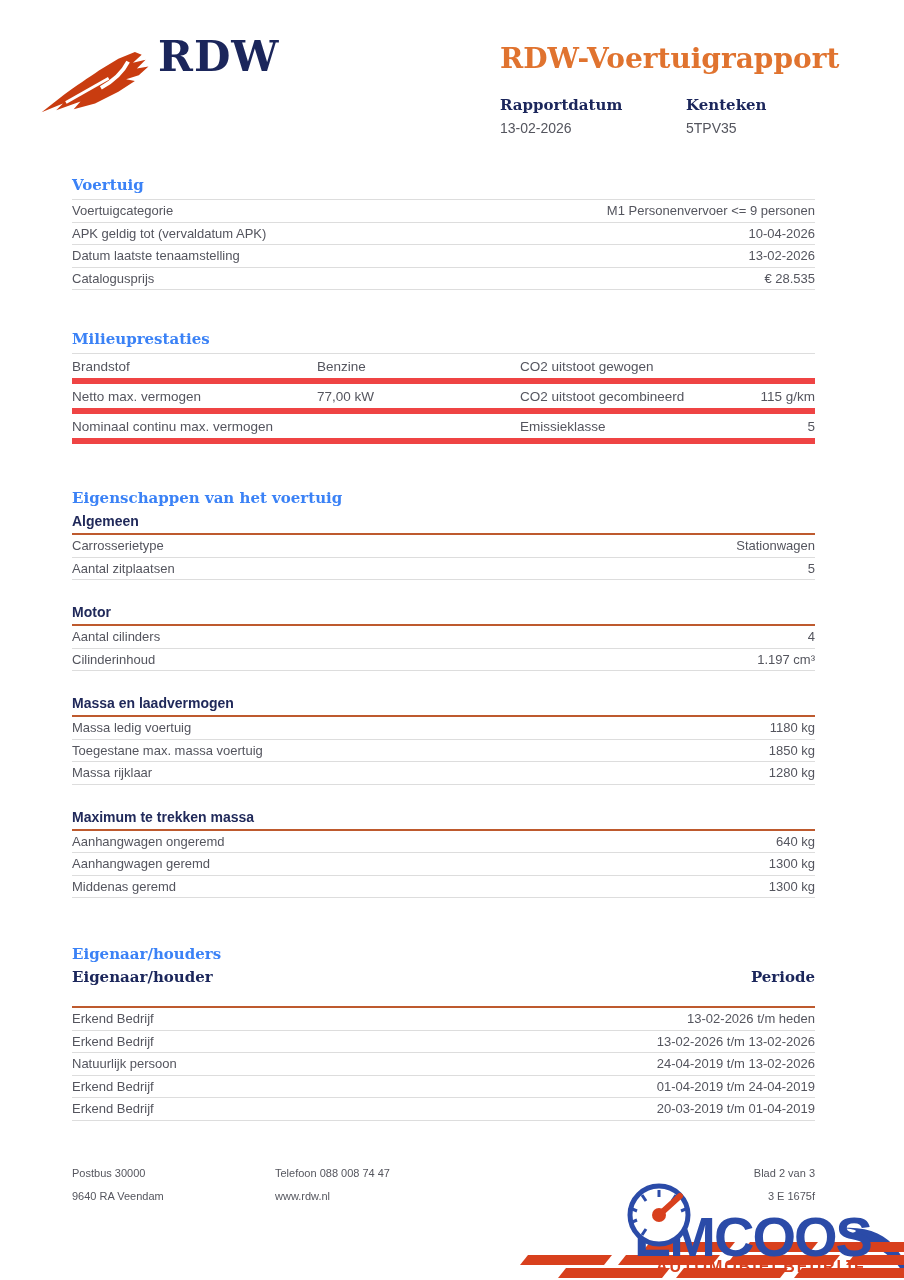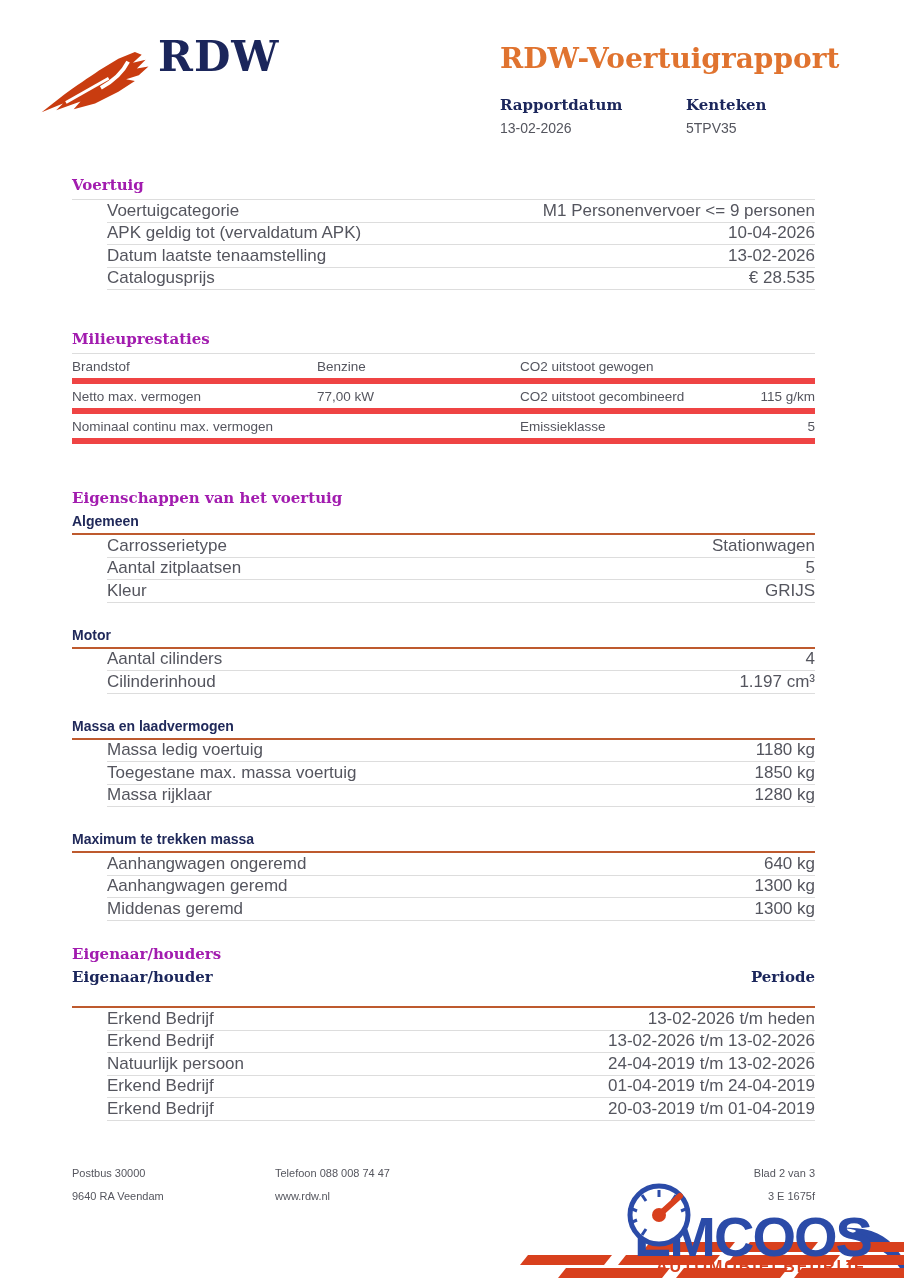--- a/index.html
+++ b/index.html
@@ -13,24 +13,24 @@
   .doc-title{position:absolute;left:500px;top:42px;font-family:"DejaVu Serif",serif;
              font-weight:bold;font-size:28px;color:#e0732f;}
   .meta{position:absolute;left:500px;top:96px;display:flex;gap:46px;}
   .meta-col{width:140px;}
   .meta-label{font-family:"DejaVu Serif",serif;font-weight:bold;font-size:15px;color:#1b265b;}
   .meta-value{margin-top:6px;font-size:14px;color:#54555e;}
 
   
   .section{position:absolute;left:72px;width:743px;}
   .sec-heading{font-family:"DejaVu Serif",serif;font-weight:bold;font-size:15px;
-               color:#a21caf;margin-bottom:5px;}
+               color:#3b82f6;margin-bottom:5px;}
   .rows.topline{border-top:1px solid #dddddd;}
   .row{height:21.5px;display:flex;justify-content:space-between;align-items:center;
-       border-bottom:1px solid #dddddd;font-size:17px;color:#54555e;margin-left:35px;}
+       border-bottom:1px solid #dddddd;font-size:13px;color:#54555e;}
   .row .lbl{text-align:left;}
   .row .val{text-align:right;}
 
   .milieu-row{height:24px;display:grid;grid-template-columns:245px 128px 75px 230px 1fr;
               align-items:center;border-bottom:6px solid #ef4444;font-size:13.5px;color:#54555e;}
   .milieu-row .rval{text-align:right;}
 
   .subsection{margin-top:24px;}
   .subsection.first{margin-top:6px;}
   .sub-heading{font-weight:bold;font-size:14px;color:#20295a;padding-bottom:4px;
@@ -129,24 +129,20 @@
     <div class="subsection first">
       <div class="sub-heading">Algemeen</div>
       <div class="rows">
         <div class="row">
           <span class="lbl">Carrosserietype</span>
           <span class="val">Stationwagen</span>
         </div>
         <div class="row">
           <span class="lbl">Aantal zitplaatsen</span>
           <span class="val">5</span>
-        </div>
-        <div class="row">
-          <span class="lbl">Kleur</span>
-          <span class="val">GRIJS</span>
         </div>
       </div>
     </div>
 
     <div class="subsection">
       <div class="sub-heading">Motor</div>
       <div class="rows">
         <div class="row">
           <span class="lbl">Aantal cilinders</span>
           <span class="val">4</span>

